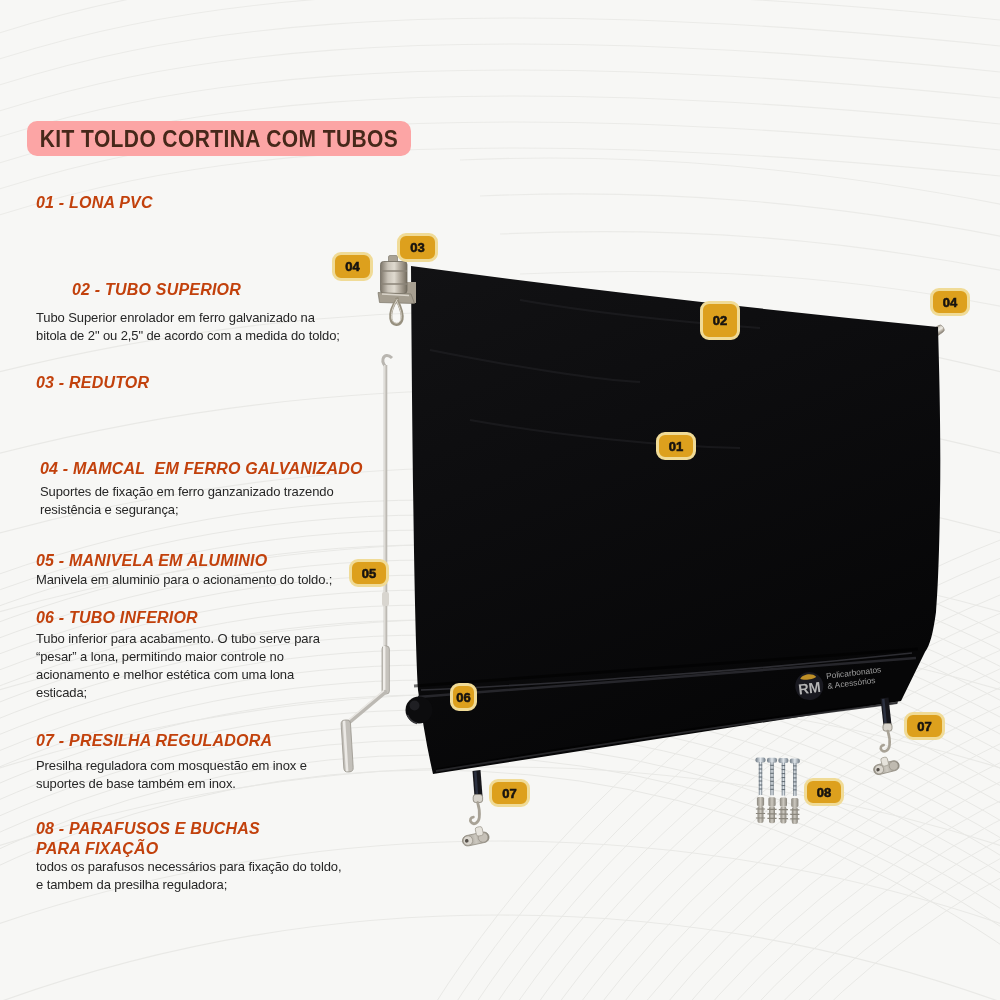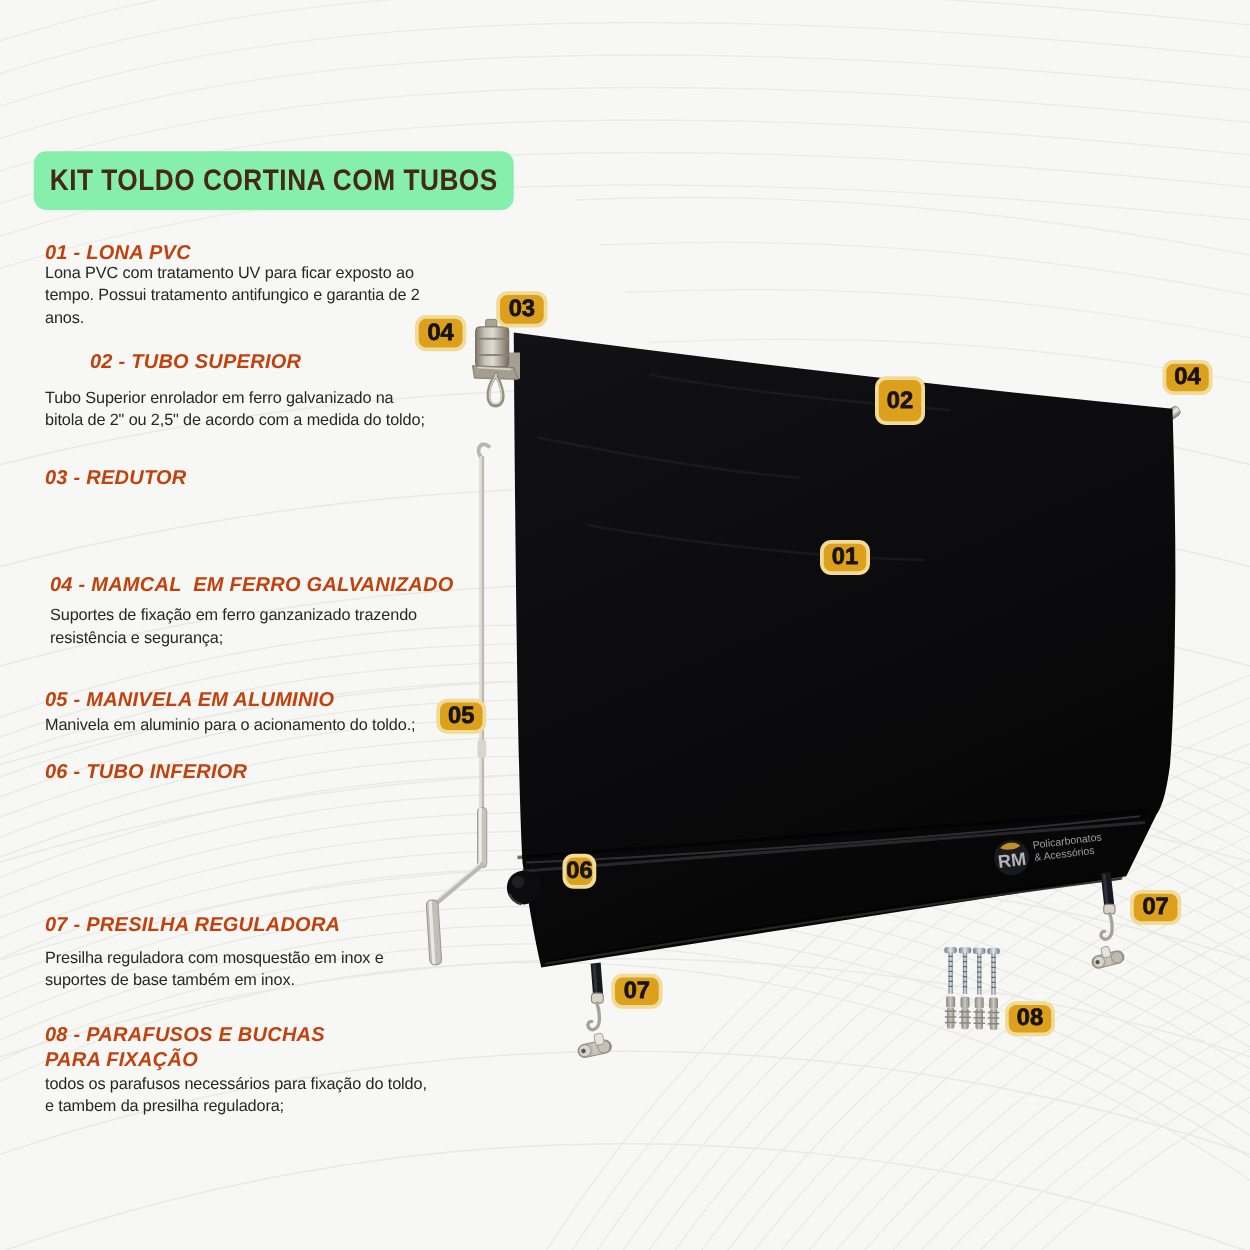--- a/index.html
+++ b/index.html
@@ -1,27 +1,27 @@
 <!DOCTYPE html>
 <html><head>
 <meta charset="utf-8">
 <style>
 html,body{margin:0;padding:0;}
 #page{position:relative;width:1000px;height:1000px;background:#f7f7f5;overflow:hidden;
   font-family:"Liberation Sans",sans-serif;}
 #bg,#art{position:absolute;left:0;top:0;width:1000px;height:1000px;}
-.title{position:absolute;left:27px;top:121px;width:384px;height:47px;background:#86efac;
+.title{position:absolute;left:27px;top:121px;width:384px;height:35px;background:#fca5a5;
   border-radius:10px;color:#46281a;font-size:21px;font-weight:bold;letter-spacing:0.4px;
   display:flex;align-items:center;justify-content:center;}
 h3{position:absolute;margin:0;font-size:16px;line-height:18px;font-weight:bold;color:#c2410c;
   white-space:nowrap;letter-spacing:0.2px;font-style:italic;}
 p{position:absolute;margin:0;font-size:13px;line-height:18px;color:#262626;white-space:nowrap;
   letter-spacing:-0.1px;}
 .chip{position:absolute;background:#dda01d;border:3px solid #f0db97;border-radius:9px;
-  color:#171310;font-weight:bold;font-size:19px;letter-spacing:0;-webkit-text-stroke:0.6px #171310;
+  color:#171310;font-weight:bold;font-size:13px;letter-spacing:0;-webkit-text-stroke:0.6px #171310;
   display:flex;align-items:center;justify-content:center;box-sizing:border-box;}
 </style>
 </head>
 <body>
 <div id="page">
 <svg id="bg" viewBox="0 0 1000 1000" fill="none">
   <g stroke="#ebebe8" stroke-width="1.1">
     <path d="M-10,36 C150,-16 400,-69 1020,-4"></path>
     <path d="M-10,62 C150,10 400,-43 1020,22"></path>
     <path d="M-10,88 C150,36 400,-17 1020,48"></path>
@@ -88,34 +88,34 @@
     <circle cx="1430" cy="1640" r="1164"></circle>
     <circle cx="1430" cy="1640" r="1181"></circle>
   </g>
 </svg>
 
 <div class="title">
       <span style="display:inline-block;transform:scaleY(1.13)">KIT TOLDO CORTINA COM TUBOS</span>
     </div>
 
 <h3 style="left:36px;top:194px;">01 - LONA PVC</h3>
-<p style="left:36px;top:208.5px;">Lona PVC com tratamento UV para ficar exposto ao<br>tempo. Possui tratamento antifungico e garantia de 2<br>anos.</p>
 
 <h3 style="left:36px;top:281px;margin-left:36px;">02 - TUBO SUPERIOR</h3>
 <p style="left:36px;top:308.5px;">Tubo Superior enrolador em ferro galvanizado na<br>bitola de 2" ou 2,5" de acordo com a medida do toldo;</p>
 
 <h3 style="left:36px;top:374px;">03 - REDUTOR</h3>
 
 <h3 style="left:40px;top:460px;">04 - MAMCAL&nbsp; EM FERRO GALVANIZADO</h3>
 <p style="left:40px;top:483px;">Suportes de fixação em ferro ganzanizado trazendo<br>resistência e segurança;</p>
 
 <h3 style="left:36px;top:552px;">05 - MANIVELA EM ALUMINIO</h3>
 <p style="left:36px;top:570.5px;">Manivela em aluminio para o acionamento do toldo.;</p>
 
 <h3 style="left:36px;top:609px;">06 - TUBO INFERIOR</h3>
+<p style="left:36px;top:630px;">Tubo inferior para acabamento. O tubo serve para<br>“pesar” a lona, permitindo maior controle no<br>acionamento e melhor estética com uma lona<br>esticada;</p>
 
 <h3 style="left:36px;top:732px;">07 - PRESILHA REGULADORA</h3>
 <p style="left:36px;top:756.5px;">Presilha reguladora com mosquestão em inox e<br>suportes de base também em inox.</p>
 
 <h3 style="left:36px;top:819px;line-height:20px;">08 - PARAFUSOS E BUCHAS<br>PARA FIXAÇÃO</h3>
 <p style="left:36px;top:858px;">todos os parafusos necessários para fixação do toldo,<br>e tambem da presilha reguladora;</p>
 
 <svg id="art" viewBox="0 0 1000 1000" fill="none">
   <defs>
     <linearGradient id="metal" x1="0" y1="0" x2="1" y2="0">
@@ -273,14 +273,14 @@
 
 <div class="chip" style="left:397px;top:233px;width:41px;height:29px;">03</div>
 <div class="chip" style="left:332px;top:252px;width:41px;height:29px;">04</div>
 <div class="chip" style="left:700px;top:301px;width:40px;height:39px;">02</div>
 <div class="chip" style="left:930px;top:288px;width:40px;height:28px;">04</div>
 <div class="chip" style="left:656px;top:432px;width:40px;height:28px;">01</div>
 <div class="chip" style="left:349px;top:559px;width:40px;height:28px;">05</div>
 <div class="chip" style="left:450px;top:683px;width:27px;height:28px;">06</div>
 <div class="chip" style="left:489px;top:779px;width:41px;height:28px;">07</div>
 <div class="chip" style="left:904px;top:712px;width:41px;height:28px;">07</div>
-<div class="chip" style="left:804px;top:778px;width:40px;height:28px;margin-top:23px;">08</div>
+<div class="chip" style="left:804px;top:778px;width:40px;height:28px;">08</div>
 </div>
 
 </body></html>

